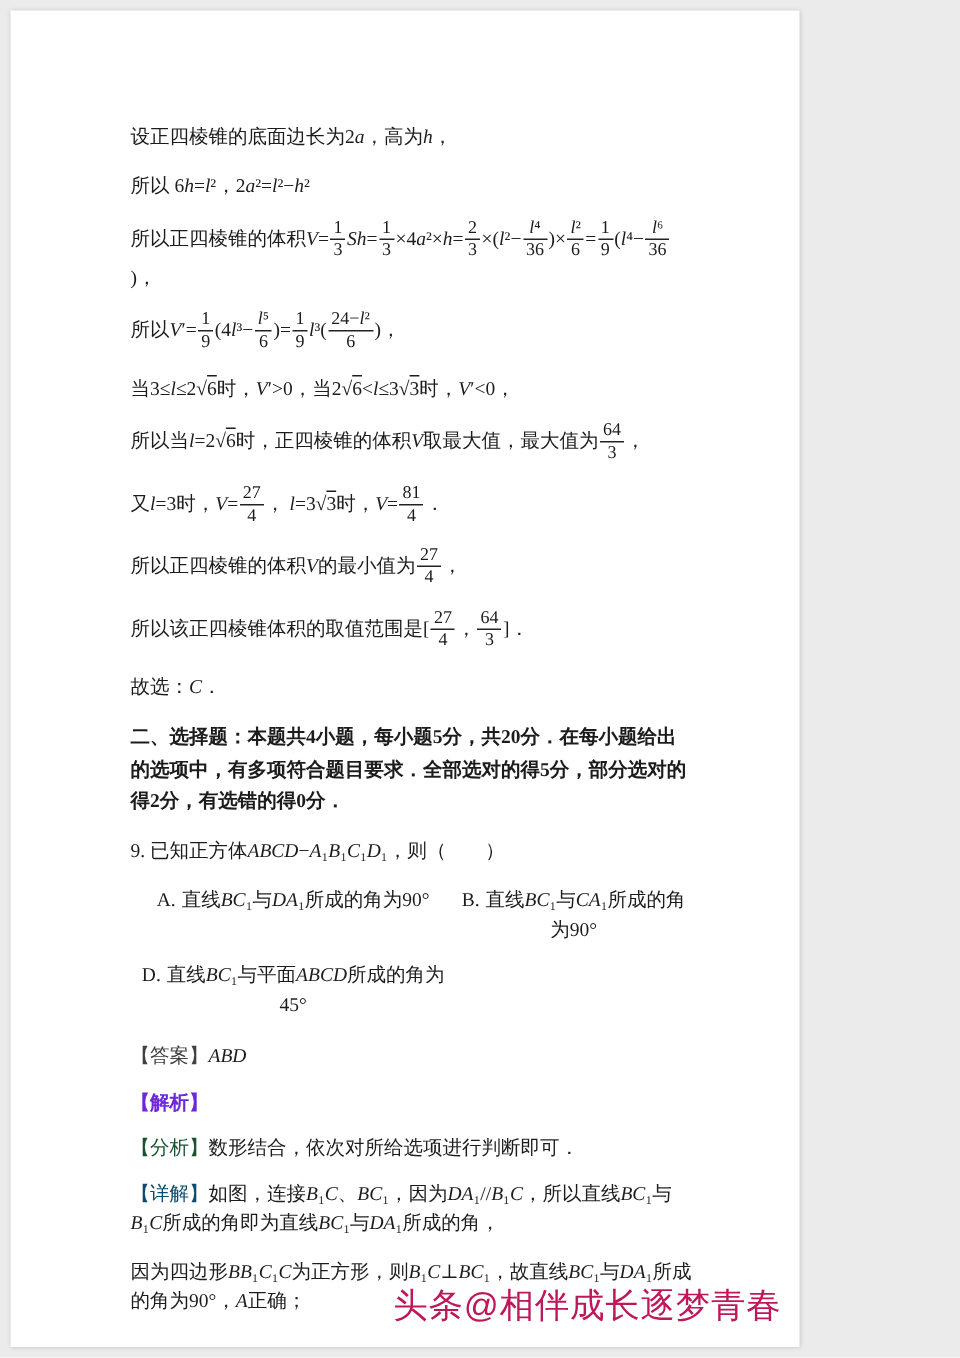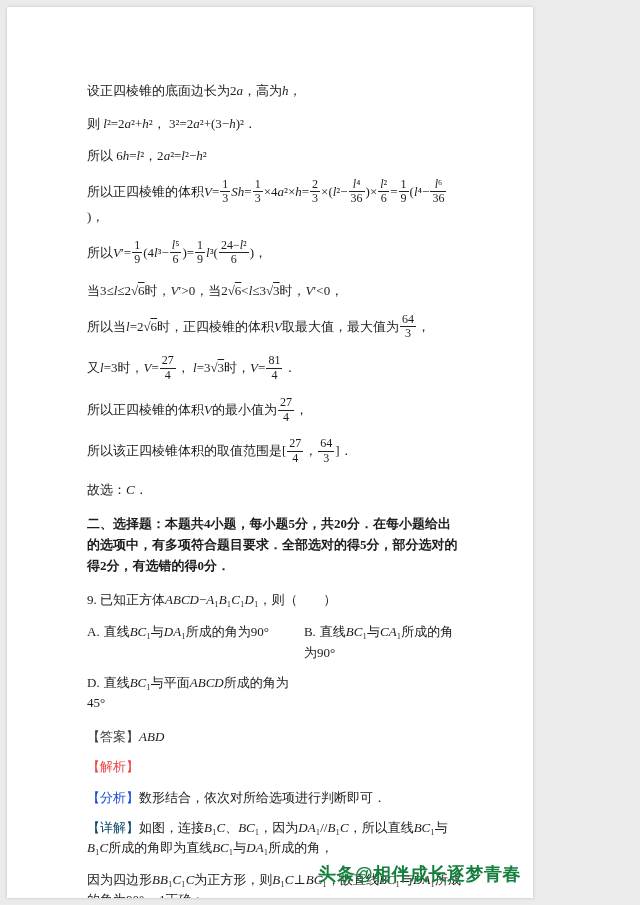--- a/index.html
+++ b/index.html
@@ -29,38 +29,37 @@
     margin:0 1px; position:relative; top:-1px;
   }
   .fnum { border-bottom:1px solid #222; padding:0 2px; }
   .fden { padding:0 2px; }
   .ol { text-decoration:overline; }
   .section-header {
     font-weight:bold; margin:1px 0 13px; line-height:1.65;
     font-family:"Liberation Serif","DejaVu Serif",serif;
   }
   .options { display:grid; grid-template-columns:58% 42%; margin:0 0 4px; }
-  .option { margin:0 0 10px; line-height:1.55; }
+  .option { margin:0 0 10px; line-height:1.55;text-align:center; }
   .opt-label { margin-right:4px; }
   .watermark {
     position:absolute; right:12px; bottom:12px;
-    font-size:18px; font-weight:bold; color:#15803d;
+    font-size:23px; font-weight:normal; color:#be185d;
     font-family:"Liberation Sans","DejaVu Sans",sans-serif;
     letter-spacing:0.5px;
   }
   i { font-style:italic; }
 </style>
 </head>
 <body>
 
 <div class="page">
   <div class="content">
 
     <p class="line">设正四棱锥的底面边长为2<i>a</i>，高为<i>h</i>，</p>
-    <p class="line">则 <i>l</i>²=2<i>a</i>²+<i>h</i>²， 3²=2<i>a</i>²+(3−<i>h</i>)²．</p>
     <p class="line">所以 6<i>h</i>=<i>l</i>²，2<i>a</i>²=<i>l</i>²−<i>h</i>²</p>
     <p class="line">所以正四棱锥的体积<i>V</i>=<span class="frac">
           <span class="fnum">1</span>
           <span class="fden">3</span>
         </span><i>Sh</i>=<span class="frac">
           <span class="fnum">1</span>
           <span class="fden">3</span>
         </span>×4<i>a</i>²×<i>h</i>=<span class="frac">
           <span class="fnum">2</span>
           <span class="fden">3</span>
@@ -129,25 +128,25 @@
       <p class="option">
         <span class="opt-label">D.</span><span>直线<i>BC</i>₁与平面<i>ABCD</i>所成的角为45°</span>
       </p>
     </div>
 
     <p class="line tight">
       <span class="tag" style="color: #404040;">【答案】</span><span><i>ABD</i></span>
     </p>
 
     <p class="line tight">
-      <span class="tag" style="color: #ef4444;">【解析】</span>
+      <span class="tag" style="color: #6d28d9; font-weight: bold;">【解析】</span>
     </p>
 
     <p class="line tight">
-      <span class="tag" style="color: #1d4ed8;">【分析】</span><span>数形结合，依次对所给选项进行判断即可．</span>
+      <span class="tag" style="color: #14532d;">【分析】</span><span>数形结合，依次对所给选项进行判断即可．</span>
     </p>
 
     <p class="line">
       <span class="tag" style="color: #0c4a6e; text-align: right;">【详解】</span><span>如图，连接<i>B</i>₁<i>C</i>、<i>BC</i>₁，因为<i>DA</i>₁//<i>B</i>₁<i>C</i>，所以直线<i>BC</i>₁与<i>B</i>₁<i>C</i>所成的角即为直线<i>BC</i>₁与<i>DA</i>₁所成的角，</span>
     </p>
 
     <p class="line">因为四边形<i>BB</i>₁<i>C</i>₁<i>C</i>为正方形，则<i>B</i>₁<i>C</i>⊥<i>BC</i>₁，故直线<i>BC</i>₁与<i>DA</i>₁所成的角为90°，<i>A</i>正确；</p>
 
   </div>
 

